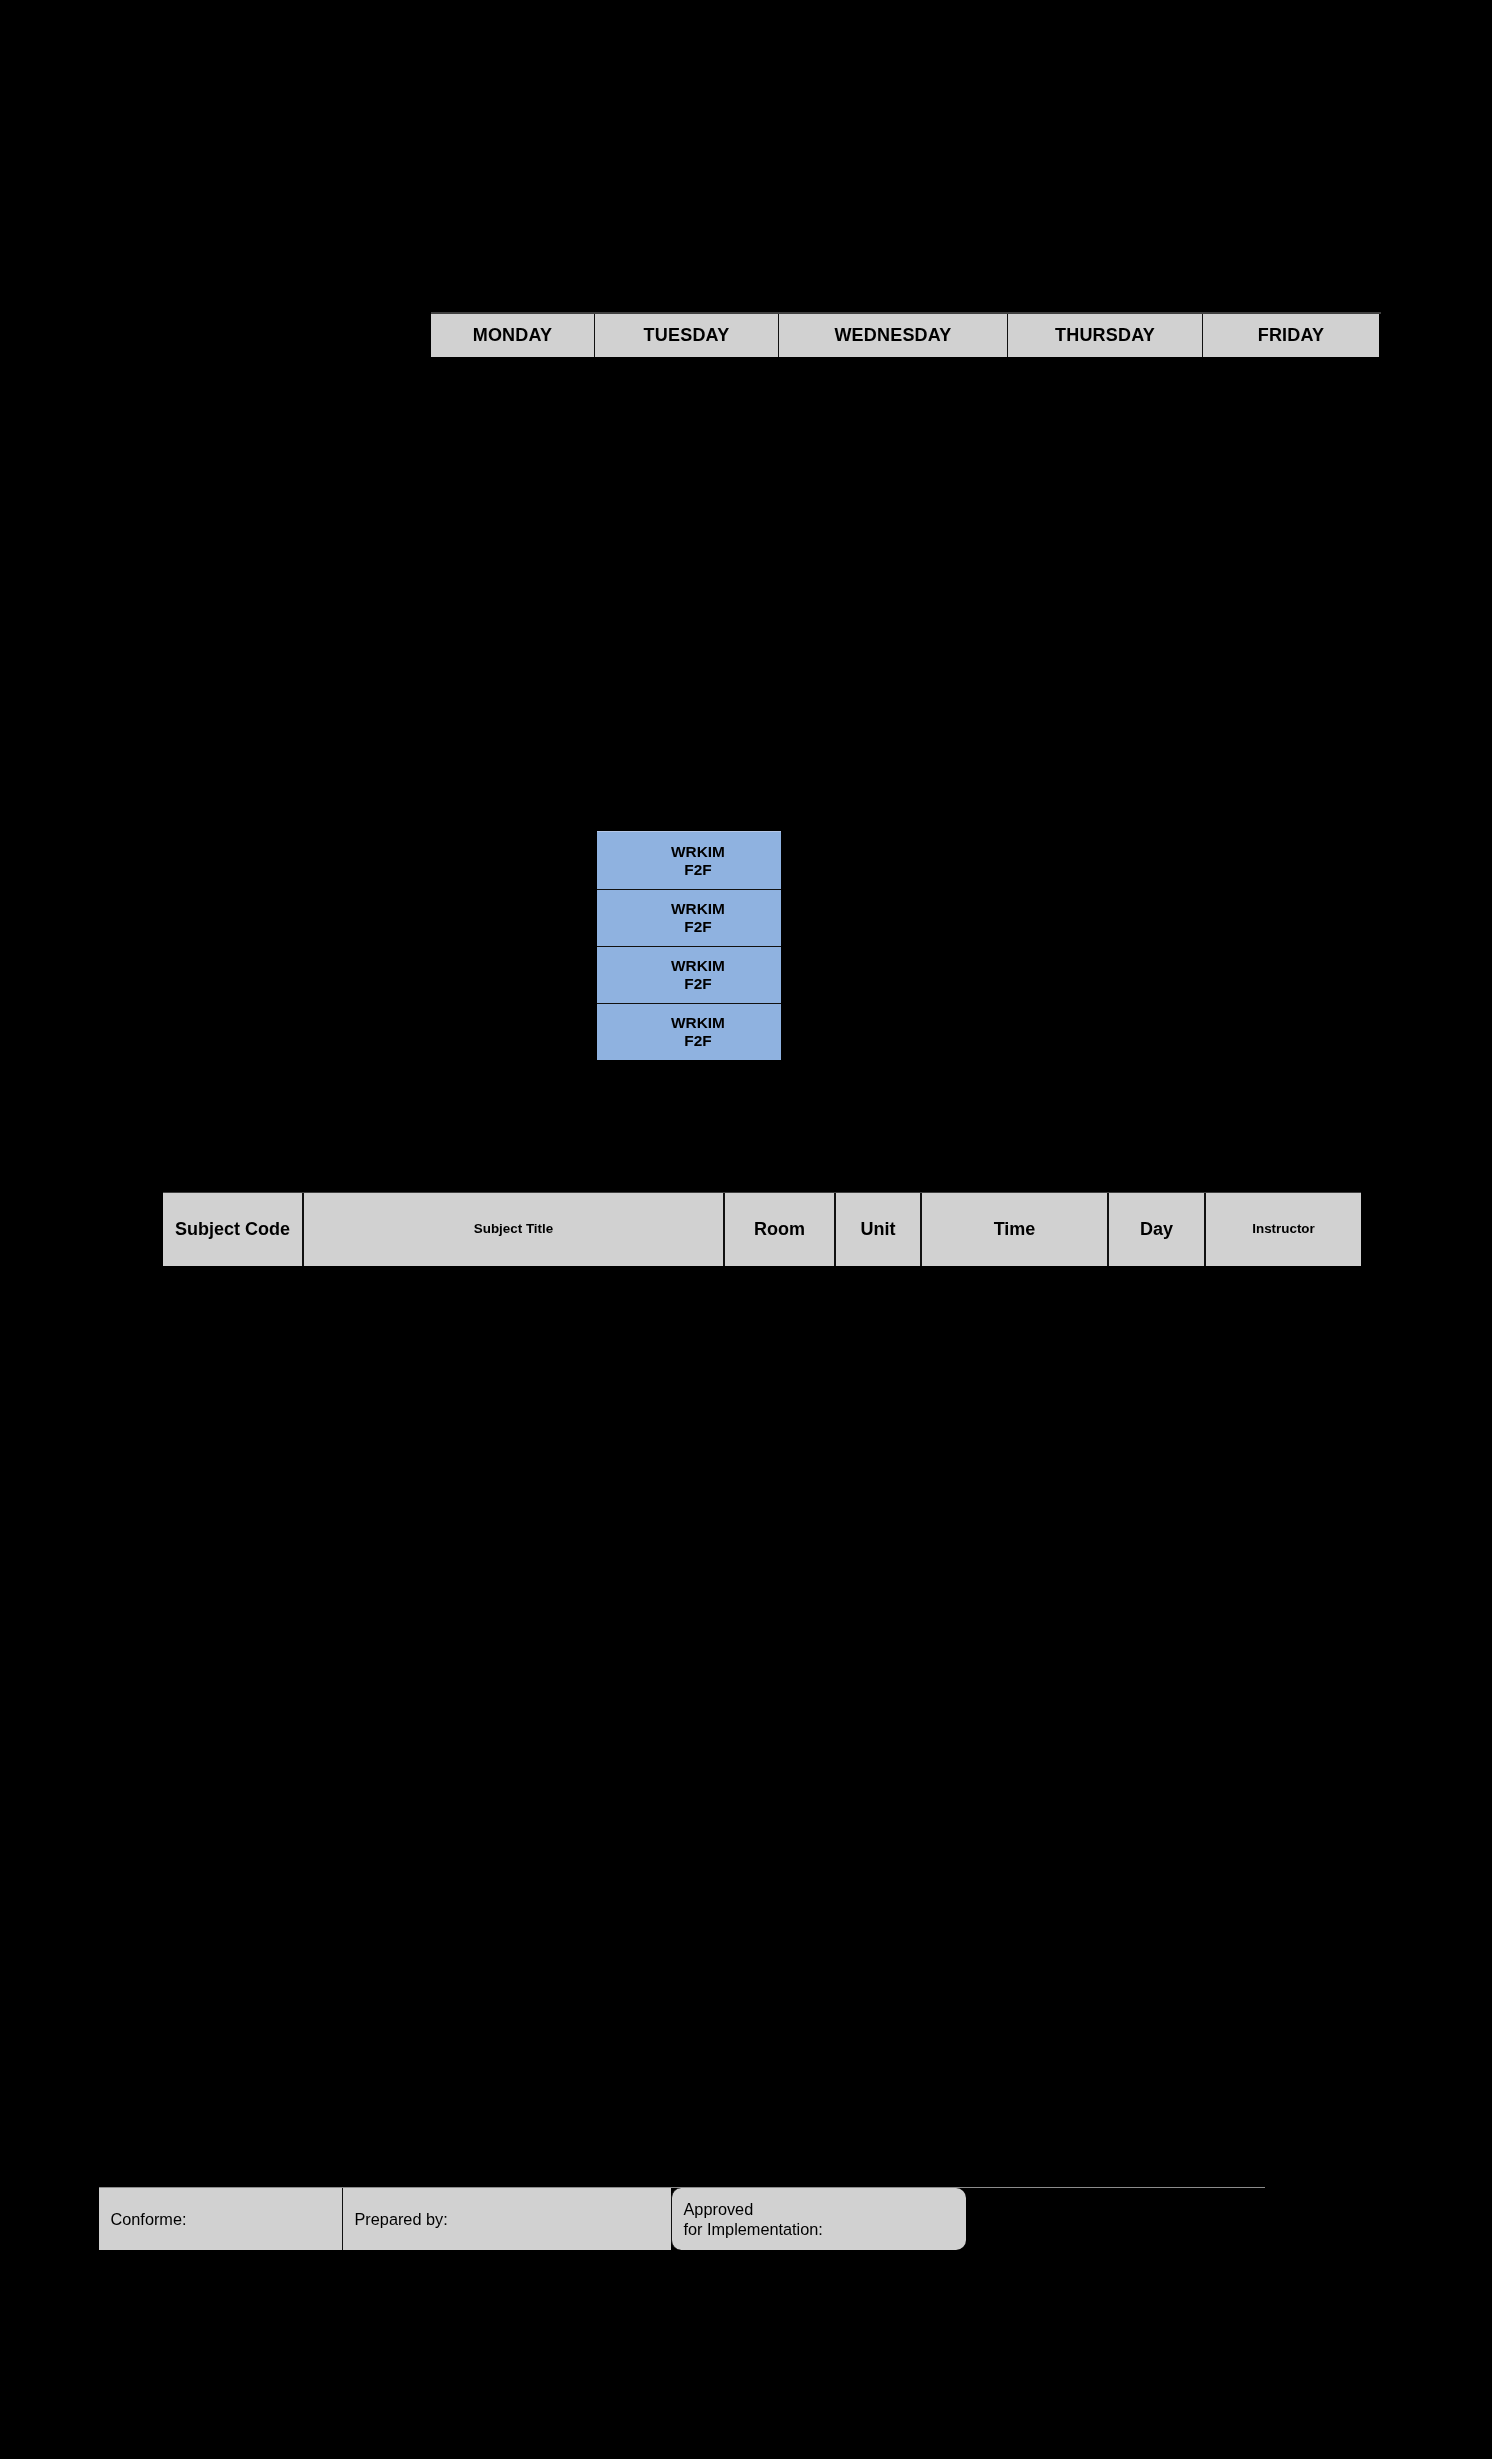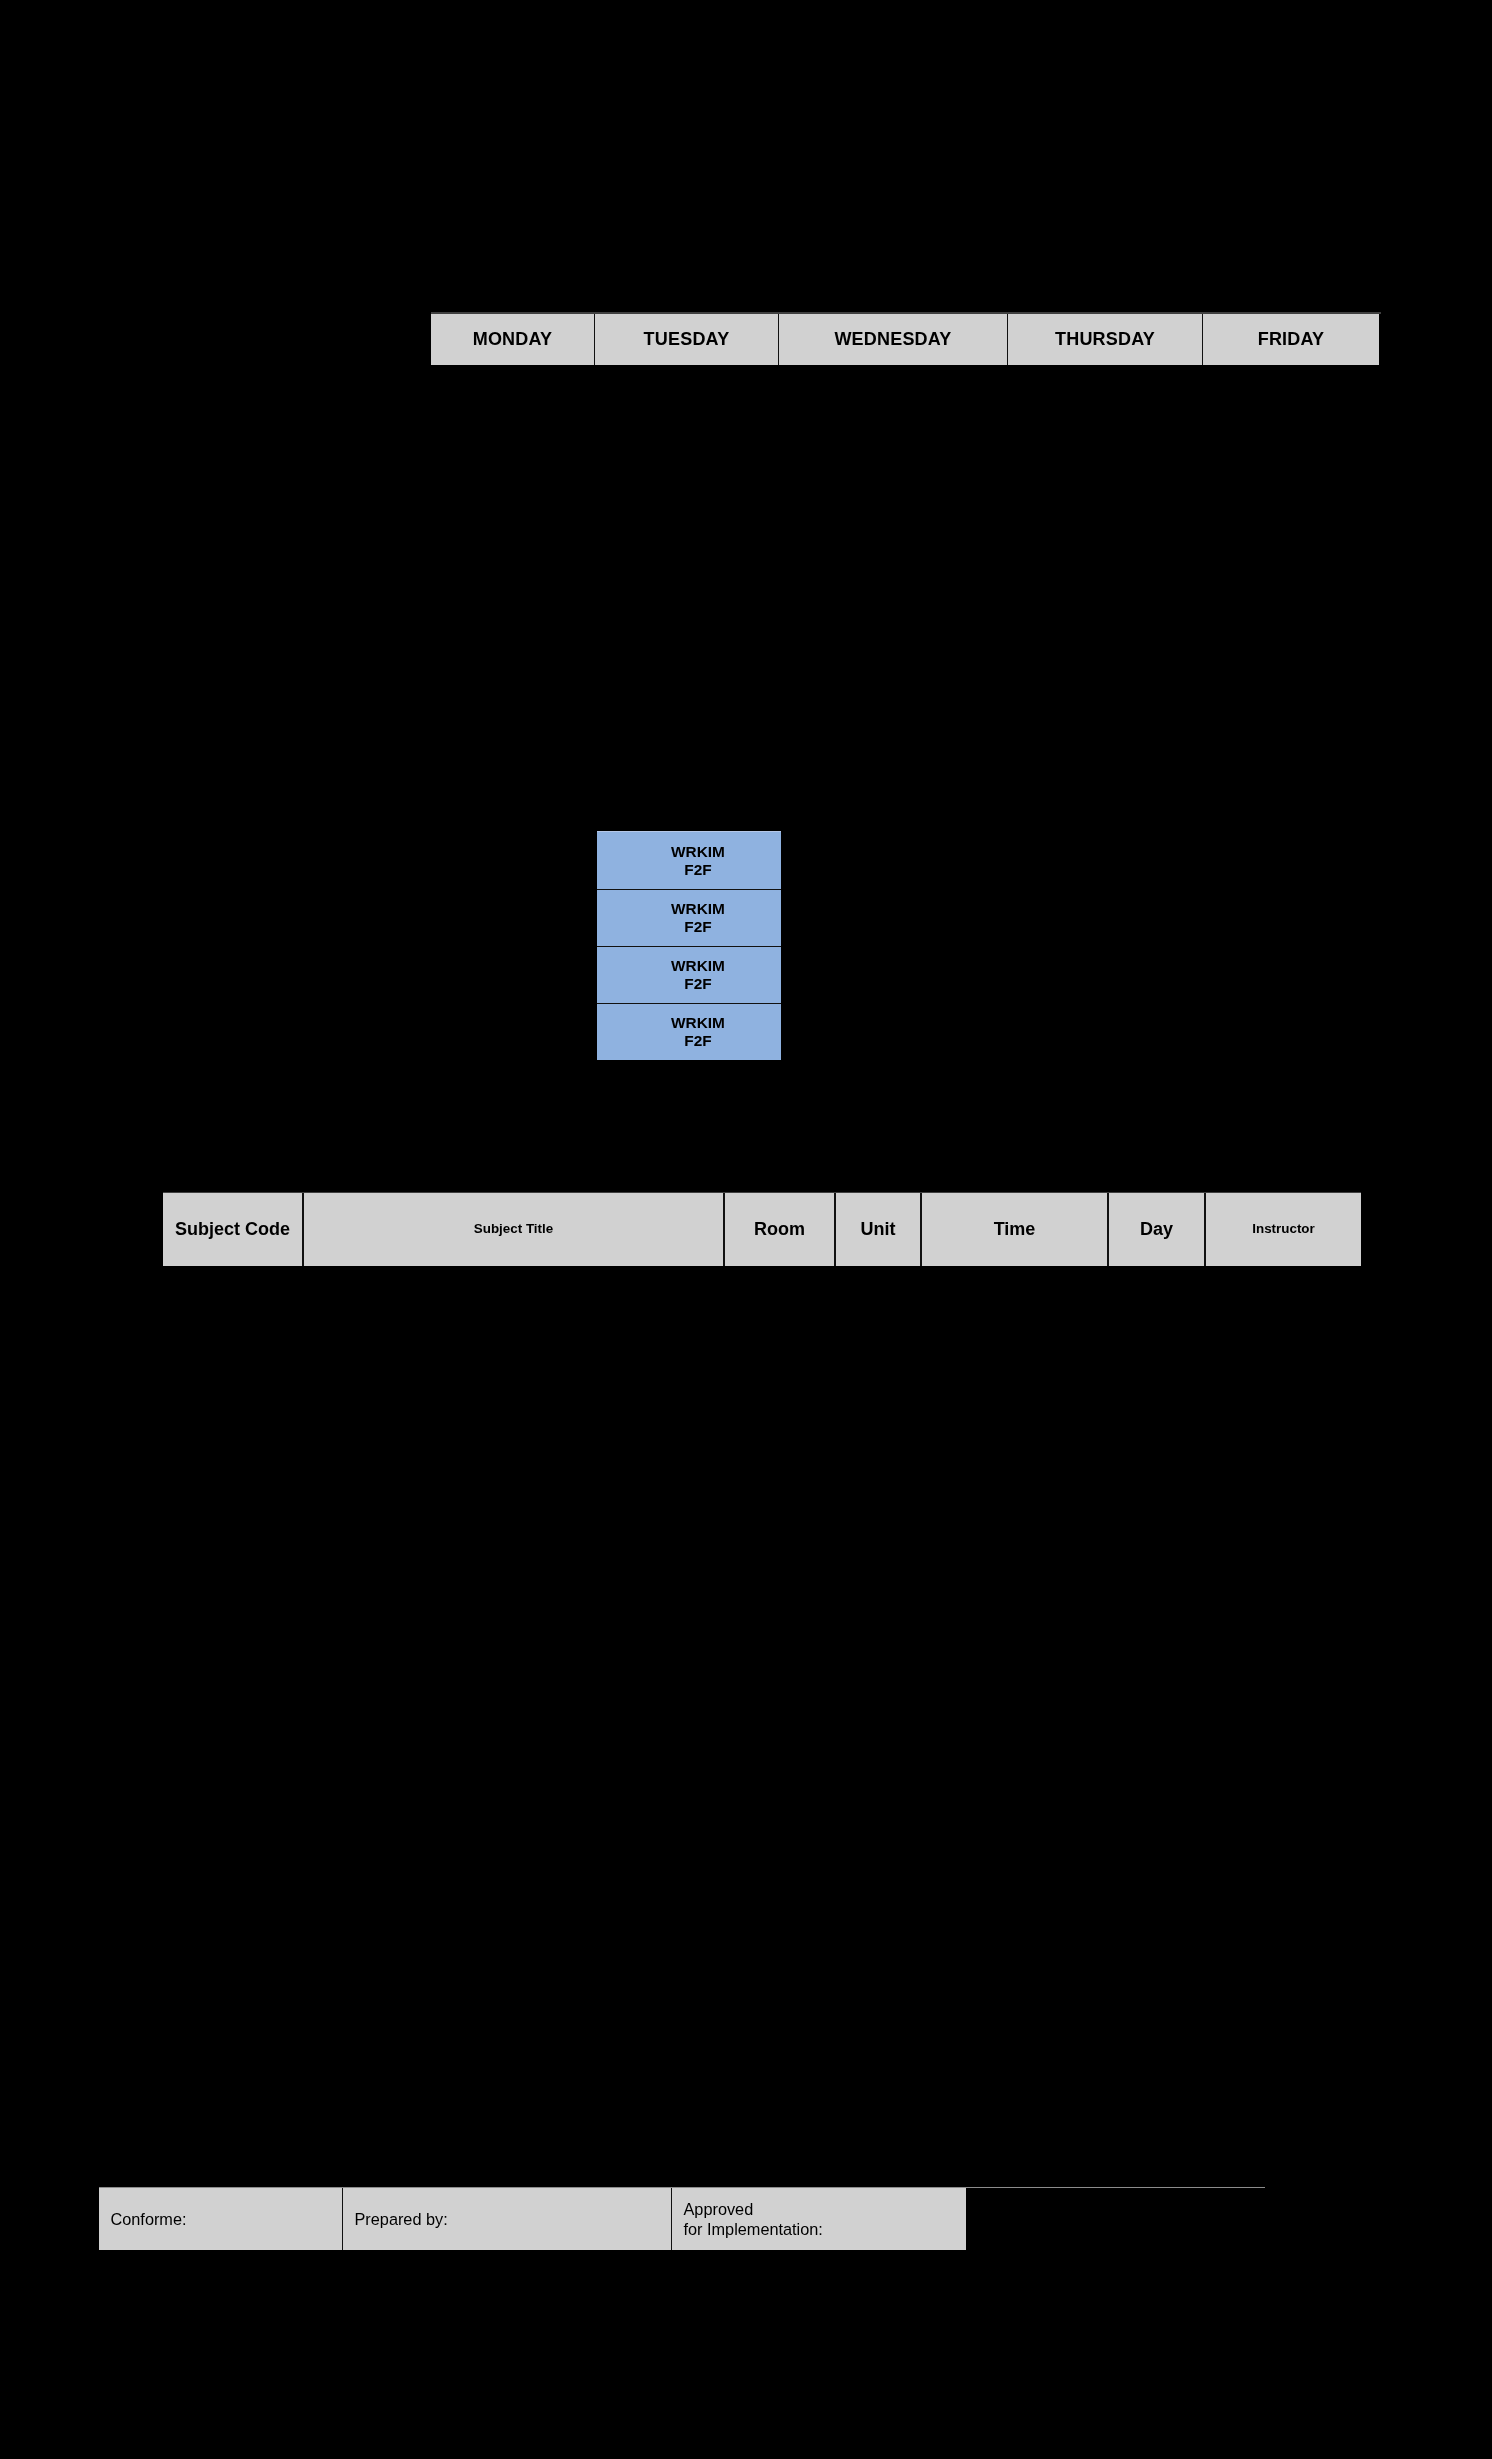--- a/index.html
+++ b/index.html
@@ -16,21 +16,21 @@
     color: var(--text, #000000);
     overflow: hidden;
   }
 
   
   .day-header {
     position: absolute;
     left: 431px;
     top: 312px;
     width: 950px;
-    height: 53px;
+    height: 45px;
     display: flex;
     border-top: 2.9px solid #3f3f3f;
     box-sizing: border-box;
   }
   .day-cell {
     background: var(--header-fill, #d1d1d1);
     border-left: 1.9px solid var(--grid-line, #111111);
     box-sizing: border-box;
     display: flex;
     align-items: center;
@@ -121,21 +121,21 @@
     align-items: center;
     padding-left: 11.5px;
     font-size: 16.3px;
     white-space: pre-line;
     line-height: 1.25;
   }
   .sig-cell:first-child { border-left: none; }
   .s-conforme    { width: 243px; }
   .s-prepared    { width: 329px; }
   .s-recommended { width: 404px; }
-  .s-approved    { width: 295px; }
+  .s-approved    { width: 295px; border-radius: 10px; }
 </style>
 </head>
 <body>
 
 <div class="page">
 
   <div class="day-header">
     <div class="day-cell w-mon">MONDAY</div>
     <div class="day-cell w-tue">TUESDAY</div>
     <div class="day-cell w-wed">WEDNESDAY</div>

